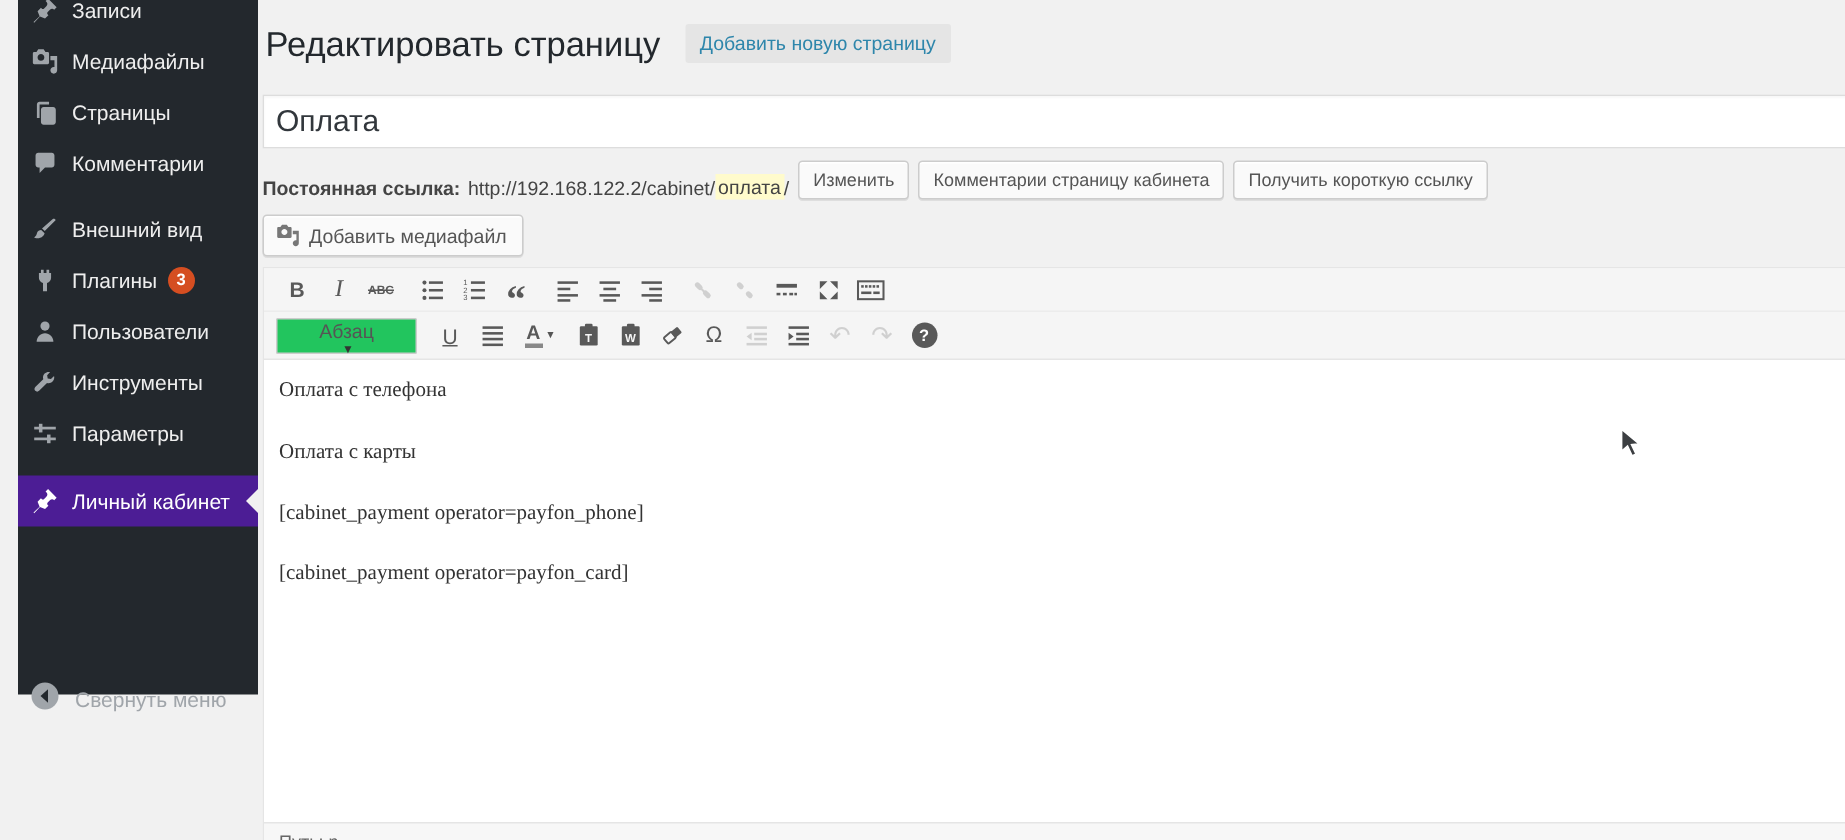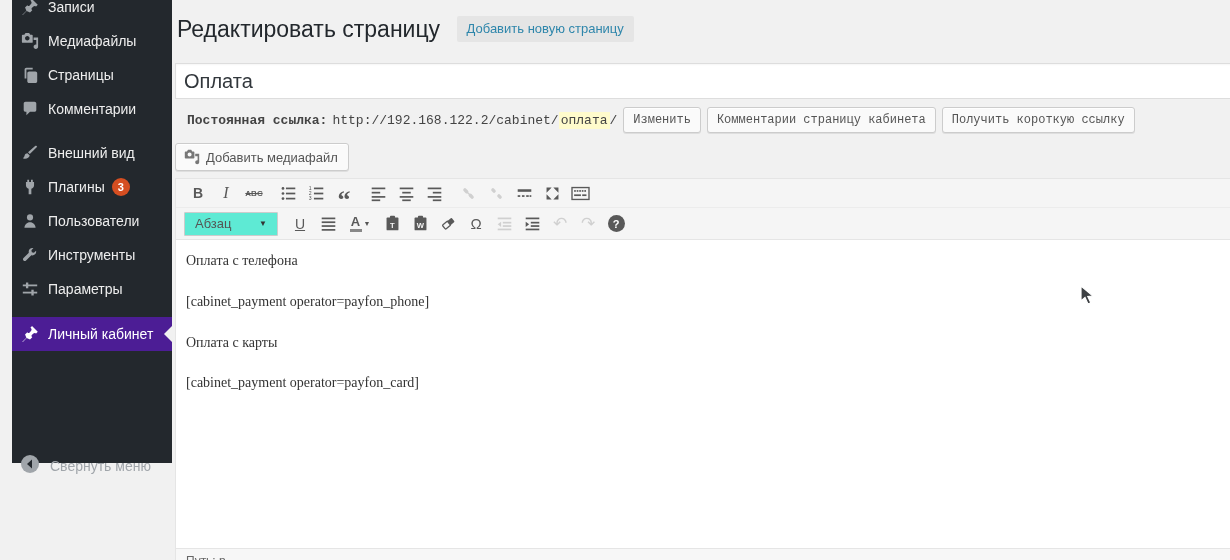--- a/index.html
+++ b/index.html
@@ -41,22 +41,22 @@
   .page-title { display:inline-block; font-size:23px; font-weight:400; color:#23282d; }
   .add-new-btn { display:inline-block; margin-left:12px; position:relative; top:-4px;
       background:#e5e5e5; color:#2e86ab; font-size:13px; padding:5px 10px 6px;
       border-radius:2px; cursor:pointer; }
 
   .title-input { position:absolute; left:15px; top:63px; width:1062px; height:36px;
       border:1px solid #ddd; background:#fff; font-size:20px; color:#32373c;
       padding:3px 8px; font-family:"Liberation Sans","DejaVu Sans",sans-serif;
       box-shadow:inset 0 1px 2px rgba(0,0,0,.04); outline:none; }
 
-  .permalink-row { position:absolute; left:27px; top:107px; font-size:13px;
-      color:#444; display:flex; align-items:center; white-space:nowrap;font-family:Liberation Mono, monospace; }
+  .permalink-row { position:absolute; left:15px; top:107px; font-size:13px;
+      color:#444; display:flex; align-items:flex-end; white-space:nowrap; }
   .permalink-row strong { font-weight:bold; margin-right:5px; }
   .slug-highlight { background:#fffbcc; padding:1px 2px; }
   .wp-btn { display:inline-block; margin-left:6px; background:#fafafa;
       border:1px solid #ccc; border-radius:3px; color:#555; font-size:12px;
       line-height:1; padding:6px 9px; cursor:pointer;
       box-shadow:inset 0 1px 0 #fff, 0 1px 0 rgba(0,0,0,.08); }
 
   .media-btn { position:absolute; left:15px; top:143px; display:flex; align-items:center;
       background:#fafafa; border:1px solid #ccc; border-radius:3px; color:#555;
       font-size:13px; padding:5px 10px 5px 8px; cursor:pointer;
@@ -82,23 +82,23 @@
   .glyph-quote { font-family:"Liberation Serif",serif; font-size:26px; font-weight:bold; line-height:0; position:relative; top:7px; }
   .glyph-u { text-decoration:underline; font-size:14px; }
   .glyph-omega { font-size:15px; }
   .glyph-undo { font-size:17px; }
   .glyph-help { width:17px; height:17px; background:#595959; color:#fff; border-radius:50%;
       display:inline-flex; align-items:center; justify-content:center; font-size:11px; font-weight:bold; }
   .forecolor-stack { display:flex; flex-direction:column; align-items:center; line-height:1; }
   .forecolor-stack .a { font-size:13px; font-weight:bold; }
   .forecolor-stack .bar { width:12px; height:3px; background:#888; margin-top:1px; }
   .caret { font-size:7px; color:#555; margin-left:2px; }
-  .format-select { width:94px; height:24px; background:#5eead4; border:1px solid #ccc;
-      border-radius:1px; display:flex; align-items:center; padding:0 10px; font-size:13px;
-      color:#555; margin-right:8px; cursor:pointer; justify-content:space-between; }
+  .format-select { width:94px; height:24px; background:#22c55e; border:1px solid #ccc;
+      border-radius:1px; display:flex; align-items:center; padding:0 24px; font-size:13px;
+      color:#555; margin-right:8px; cursor:pointer; justify-content:space-between;flex-direction:column; }
   .format-select .caret { font-size:8px; color:#333; }
   .tb-gap { width:6px; }
 
   .mce-content { height:308px; padding:13px 10px; overflow:hidden;
       font-family:"Liberation Serif","DejaVu Serif",serif; font-size:14px; color:#333; }
   .mce-content p { margin:0 0 24px; line-height:1.2; }
   .mce-statusbar { border-top:1px solid #e5e5e5; background:#f7f7f7; padding:5px 10px;
       font-size:12px; color:#666; height:24px; }
 
   
@@ -411,22 +411,22 @@
       </span>
       <span class="mce-btn disabled glyph-undo">↶</span>
       <span class="mce-btn disabled glyph-undo">↷</span>
       <span class="mce-btn">
         <span class="glyph-help">?</span>
       </span>
     </div>
 
     <div class="mce-content">
       <p>Оплата с телефона</p>
+      <p>Оплата с карты</p>
       <p>[cabinet_payment operator=payfon_phone]</p>
-      <p>Оплата с карты</p>
       <p>[cabinet_payment operator=payfon_card]</p>
     </div>
 
     <div class="mce-statusbar">
       <span>Путь: p</span>
     </div>
   </div>
 </div>
 
 <div class="mouse-cursor">

